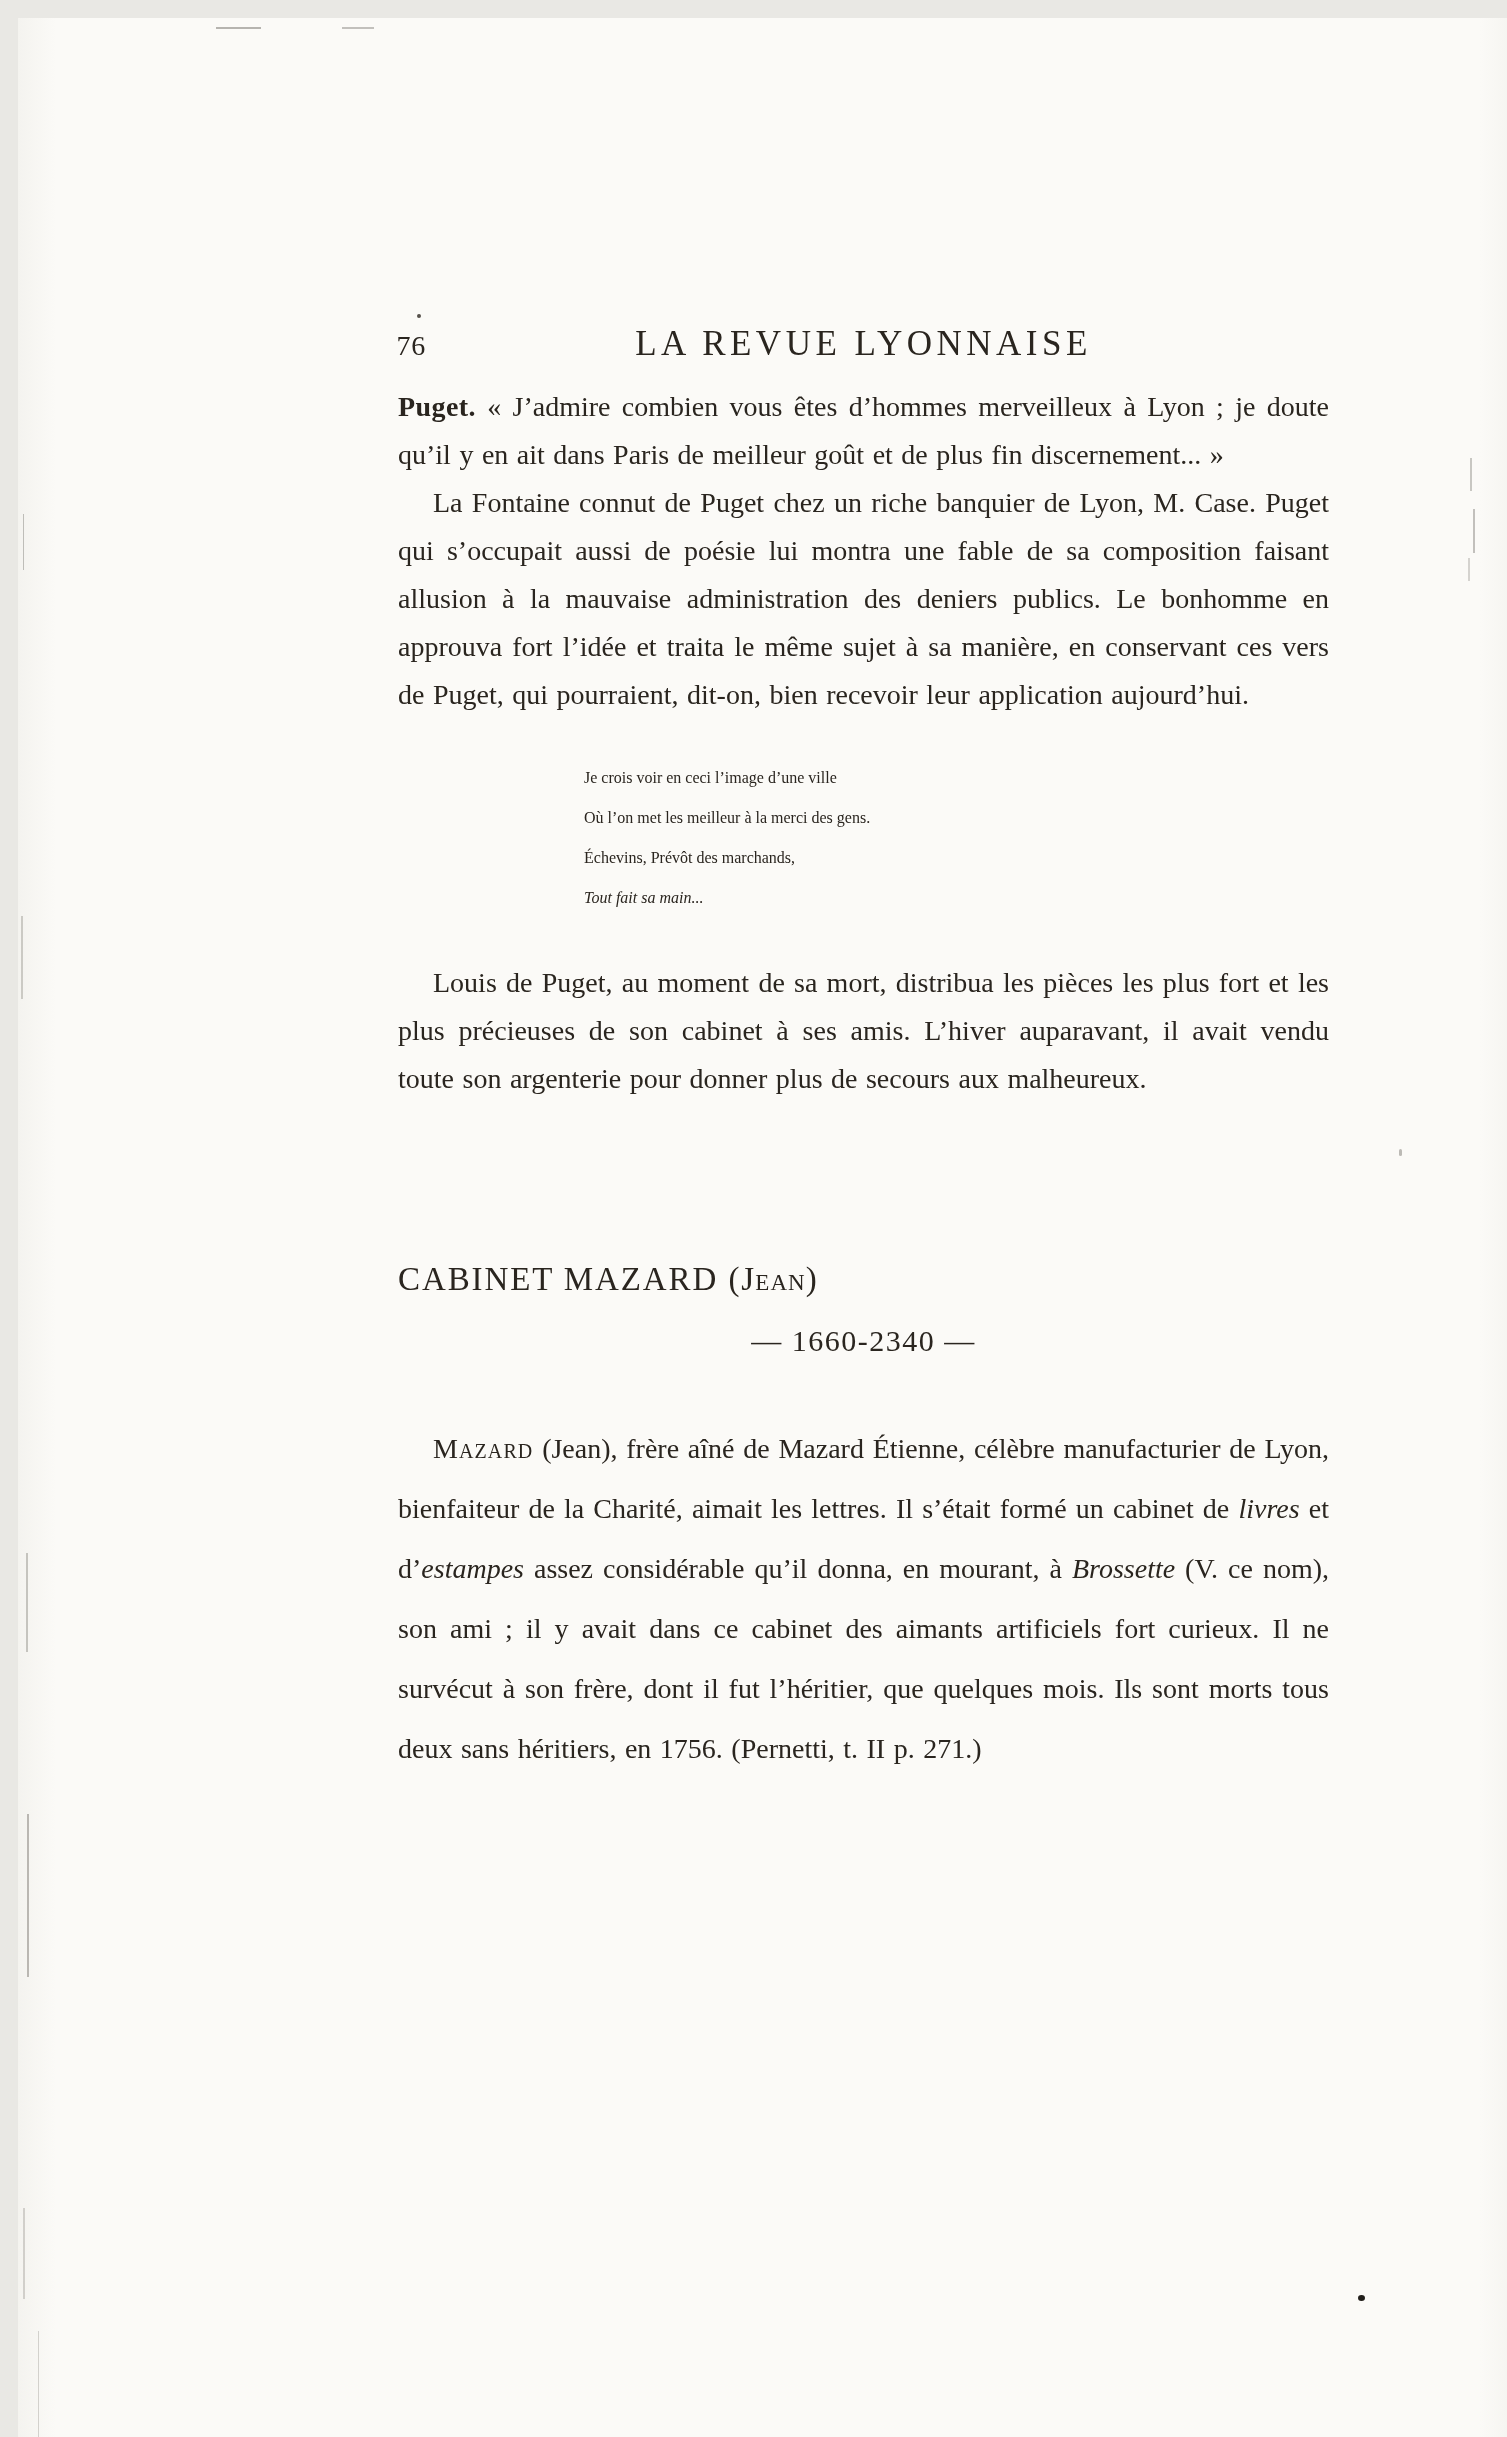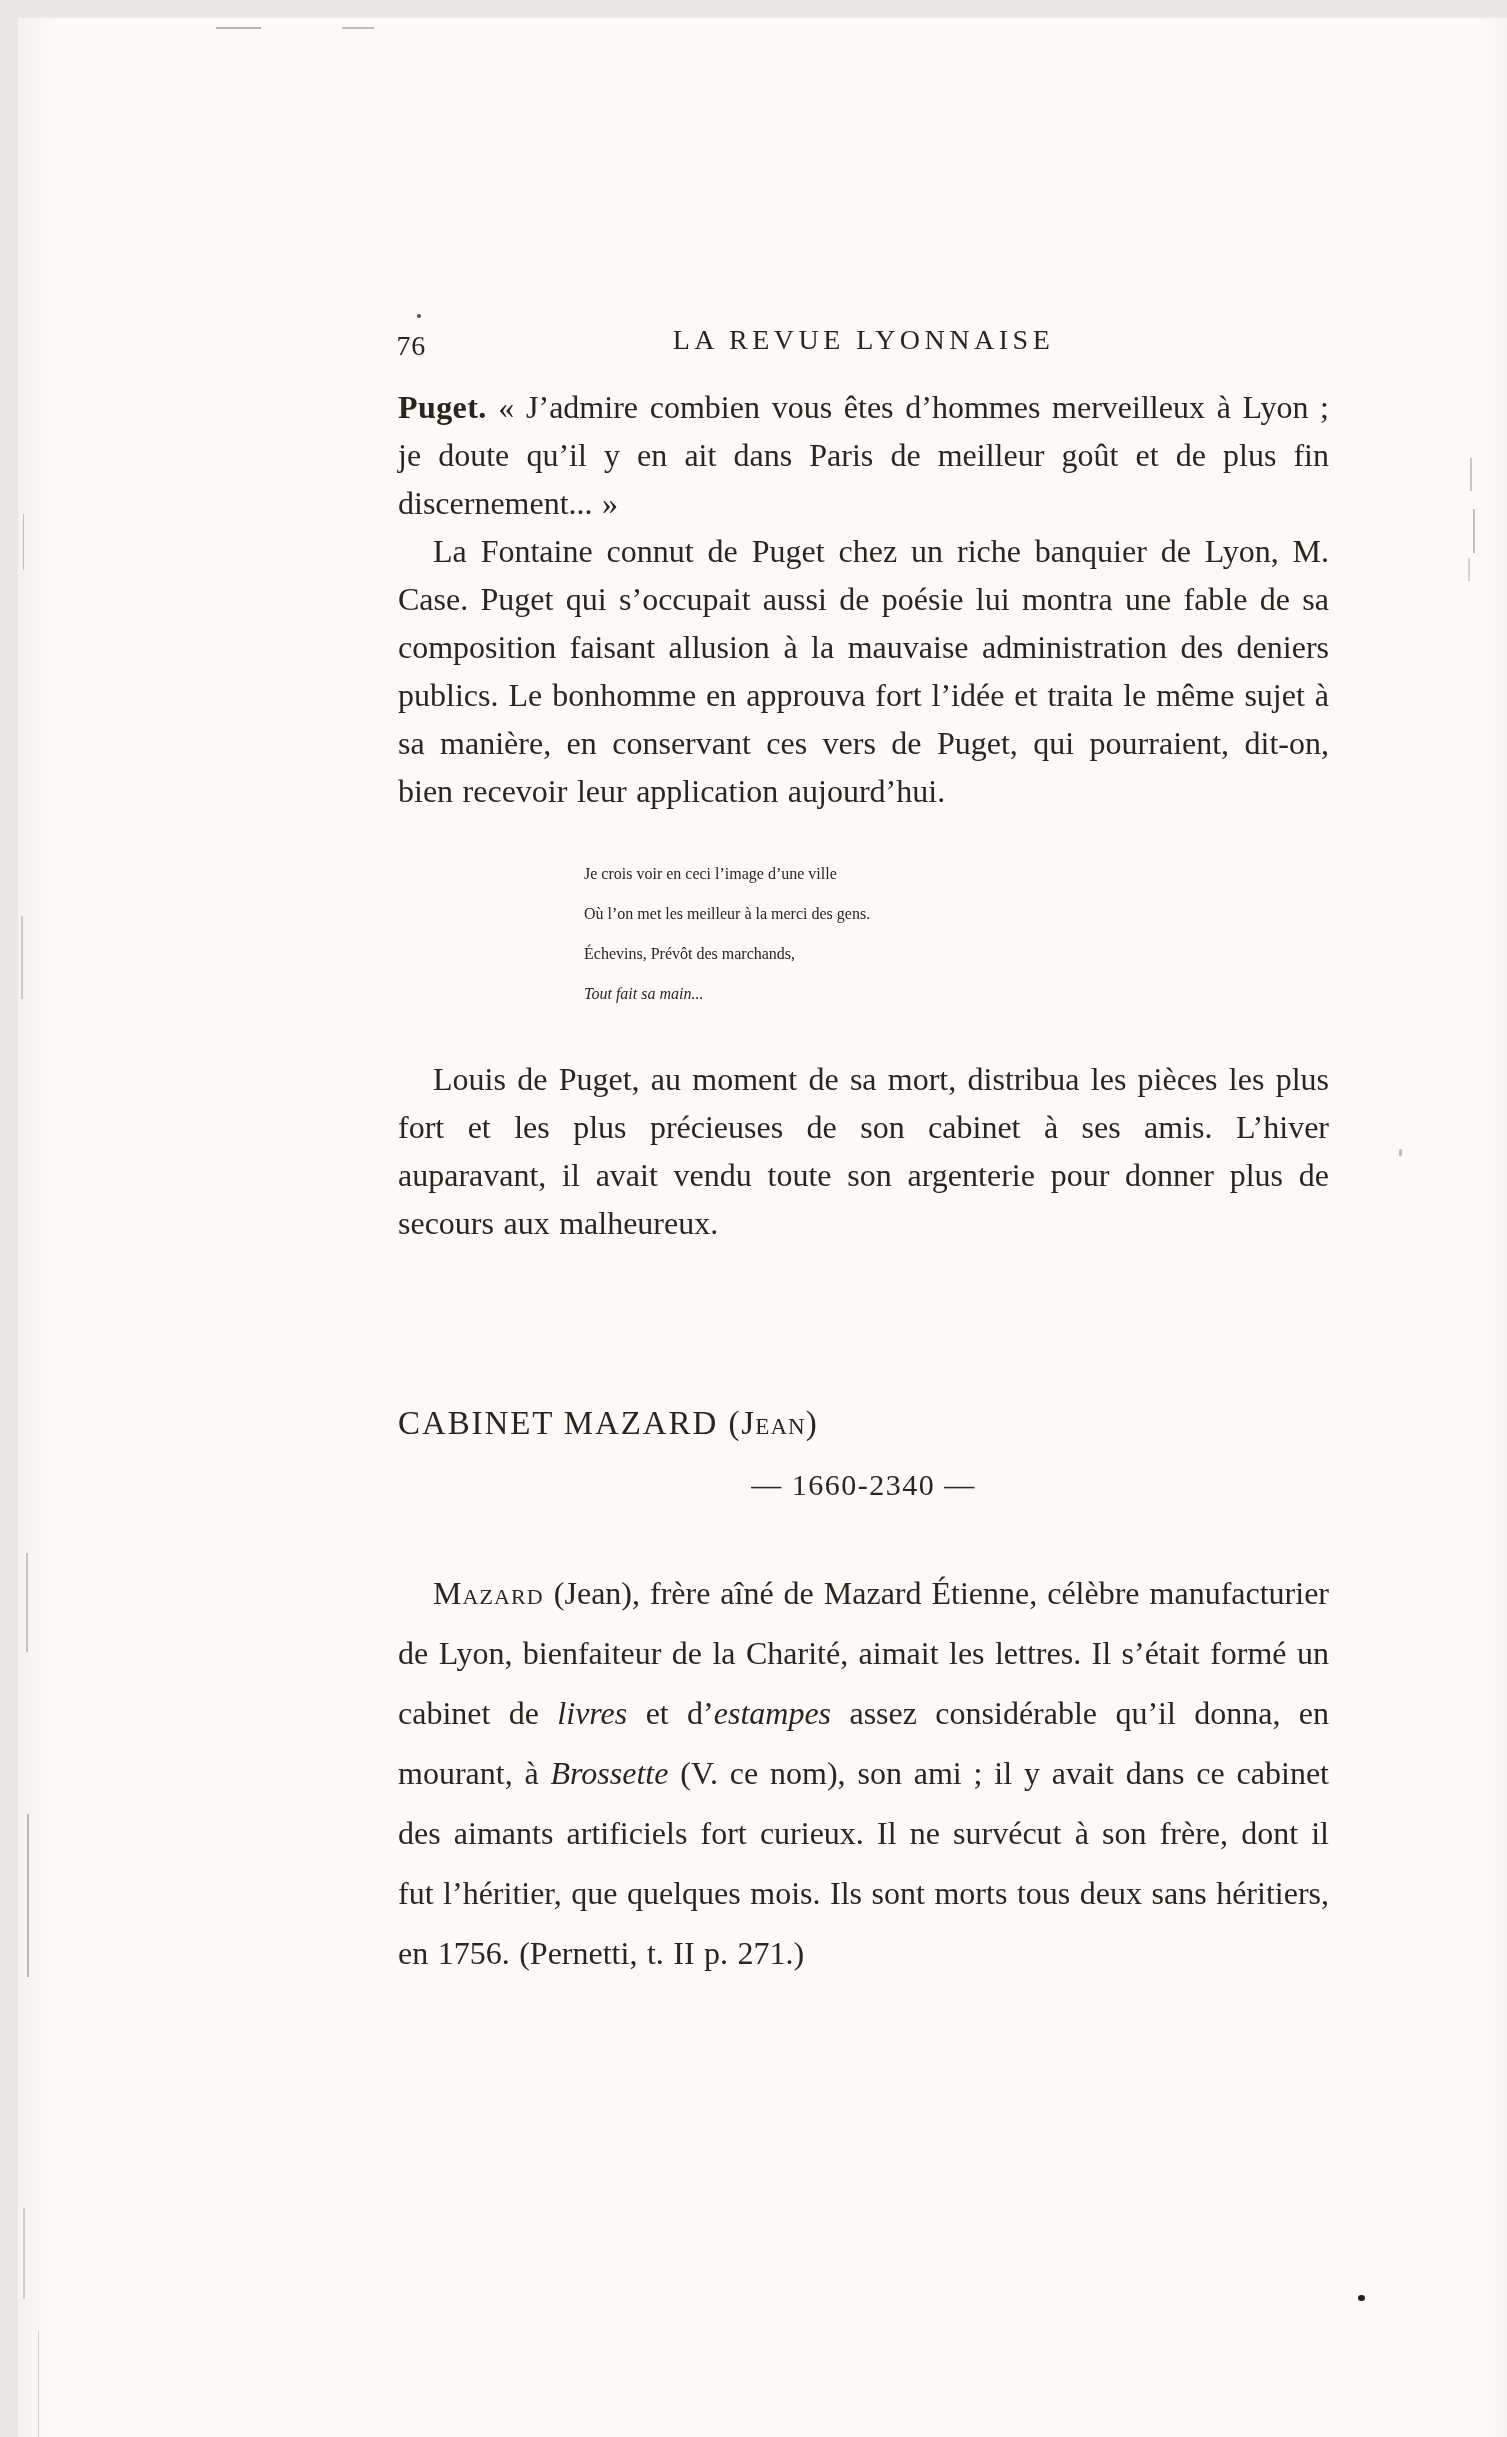--- a/index.html
+++ b/index.html
@@ -18,24 +18,24 @@
 
   .column {
     position: absolute;
     left: 380px;
     top: 306px;
     width: 931px;
   }
 
   .pagehead { position: relative; height: 41px; text-align: center; }
   .pagenum  { position: absolute; left: -1.5px; top: 6px; font-size: 28px; letter-spacing: 0.8px; }
-  .runhead  { font-size: 28px; letter-spacing: 4.5px; }
+  .runhead  { font-size: 35px; letter-spacing: 4.5px; }
 
   .body {
-    font-size: 32px;
+    font-size: 28px;
     line-height: 48px;
     text-align: justify;
     margin: 0;
     word-spacing: 1.5px;
   }
   .first  { margin-top: 18px; }
   .indent { text-indent: 35px; }
   .lead   { font-weight: 700; letter-spacing: 0.4px; }
 
   .verse {

